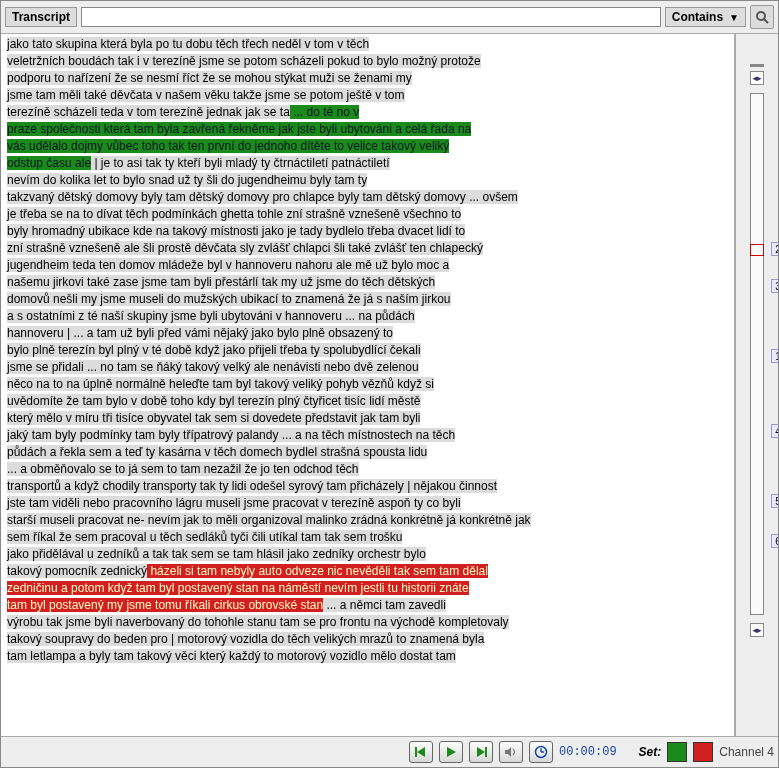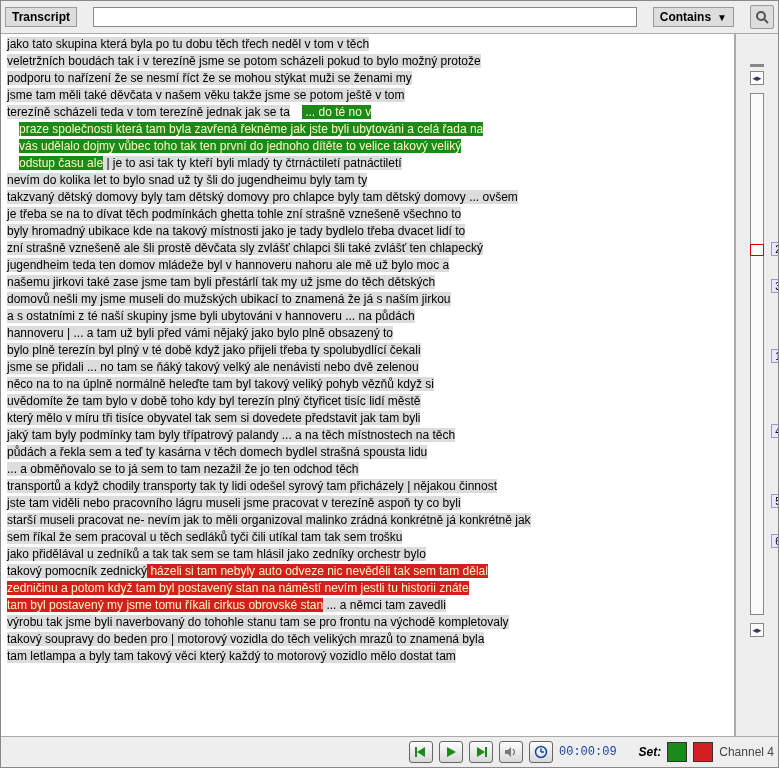--- a/index.html
+++ b/index.html
@@ -1,27 +1,27 @@
 <!DOCTYPE html>
 <html><head>
 <meta charset="utf-8">
 <style>
   html,body{margin:0;padding:0;font-family:Arial,Helvetica,sans-serif;font-size:12px;background:#f5f5f5;}
   .app{display:flex;flex-direction:column;width:779px;height:768px;border:1px solid #888;box-sizing:border-box;background:#fff;}
-  .topbar{display:flex;align-items:center;gap:16px;padding:4px;background:#eee;border-bottom:1px solid #aaa;}
+  .topbar{display:flex;align-items:center;gap:4px;padding:4px;background:#eee;border-bottom:1px solid #aaa;}
   .topbar .lbl{font-weight:bold;padding:2px 6px;background:#ddd;border:1px solid #999;}
   .topbar input[type=text]{flex:1;height:18px;border:1px solid #888;background:#fff;padding:0 4px;}
   .dropdown{display:flex;align-items:center;gap:6px;background:#ddd;border:1px solid #999;padding:2px 6px;font-weight:bold;}
   .dropdown .tri{font-size:10px;}
   .iconbtn{width:22px;height:22px;border:1px solid #999;background:#ddd;display:flex;align-items:center;justify-content:center;border-radius:2px;}
   .body{flex:1;display:flex;overflow:hidden;}
   .textpane{flex:1;overflow-y:scroll;overflow-x:hidden;background:#fff;border-right:1px solid #aaa;padding:2px 6px;}
   .seg{display:inline;line-height:17px;}
   .seg.n{background:#dcdcdc;color:#000;text-align:center;}
-  .seg.g{background:#1a8a1a;color:#fef9c3;margin-left:12px;}
+  .seg.g{background:#1a8a1a;color:#0f172a;}
   .seg.r{background:#d22020;color:#fef9c3;}
   br{line-height:0;}
   .sidecol{width:42px;background:#eee;border-left:1px solid #aaa;display:flex;flex-direction:column;align-items:center;padding-top:30px;gap:4px;}
   .mini{width:14px;height:3px;background:#888;}
   .square{width:12px;height:12px;border:1px solid #888;background:#fff;display:flex;align-items:center;justify-content:center;font-size:9px;color:#336;}
   .track{width:12px;height:520px;border:1px solid #888;background:#fafafa;position:relative;margin-top:4px;}
   .marker{position:absolute;left:-1px;width:14px;height:12px;border:1px solid #333;box-sizing:border-box;}
   .marker.cursor{background:#fff;border:1px solid #c00;}
   .floatnum{position:absolute;left:20px;font-size:10px;border:1px solid #99c;background:#e8e8ff;width:12px;height:12px;display:flex;align-items:center;justify-content:center;}
   .bottombar{display:flex;align-items:center;gap:6px;padding:4px;background:#eee;border-top:1px solid #aaa;justify-content:flex-end;}

